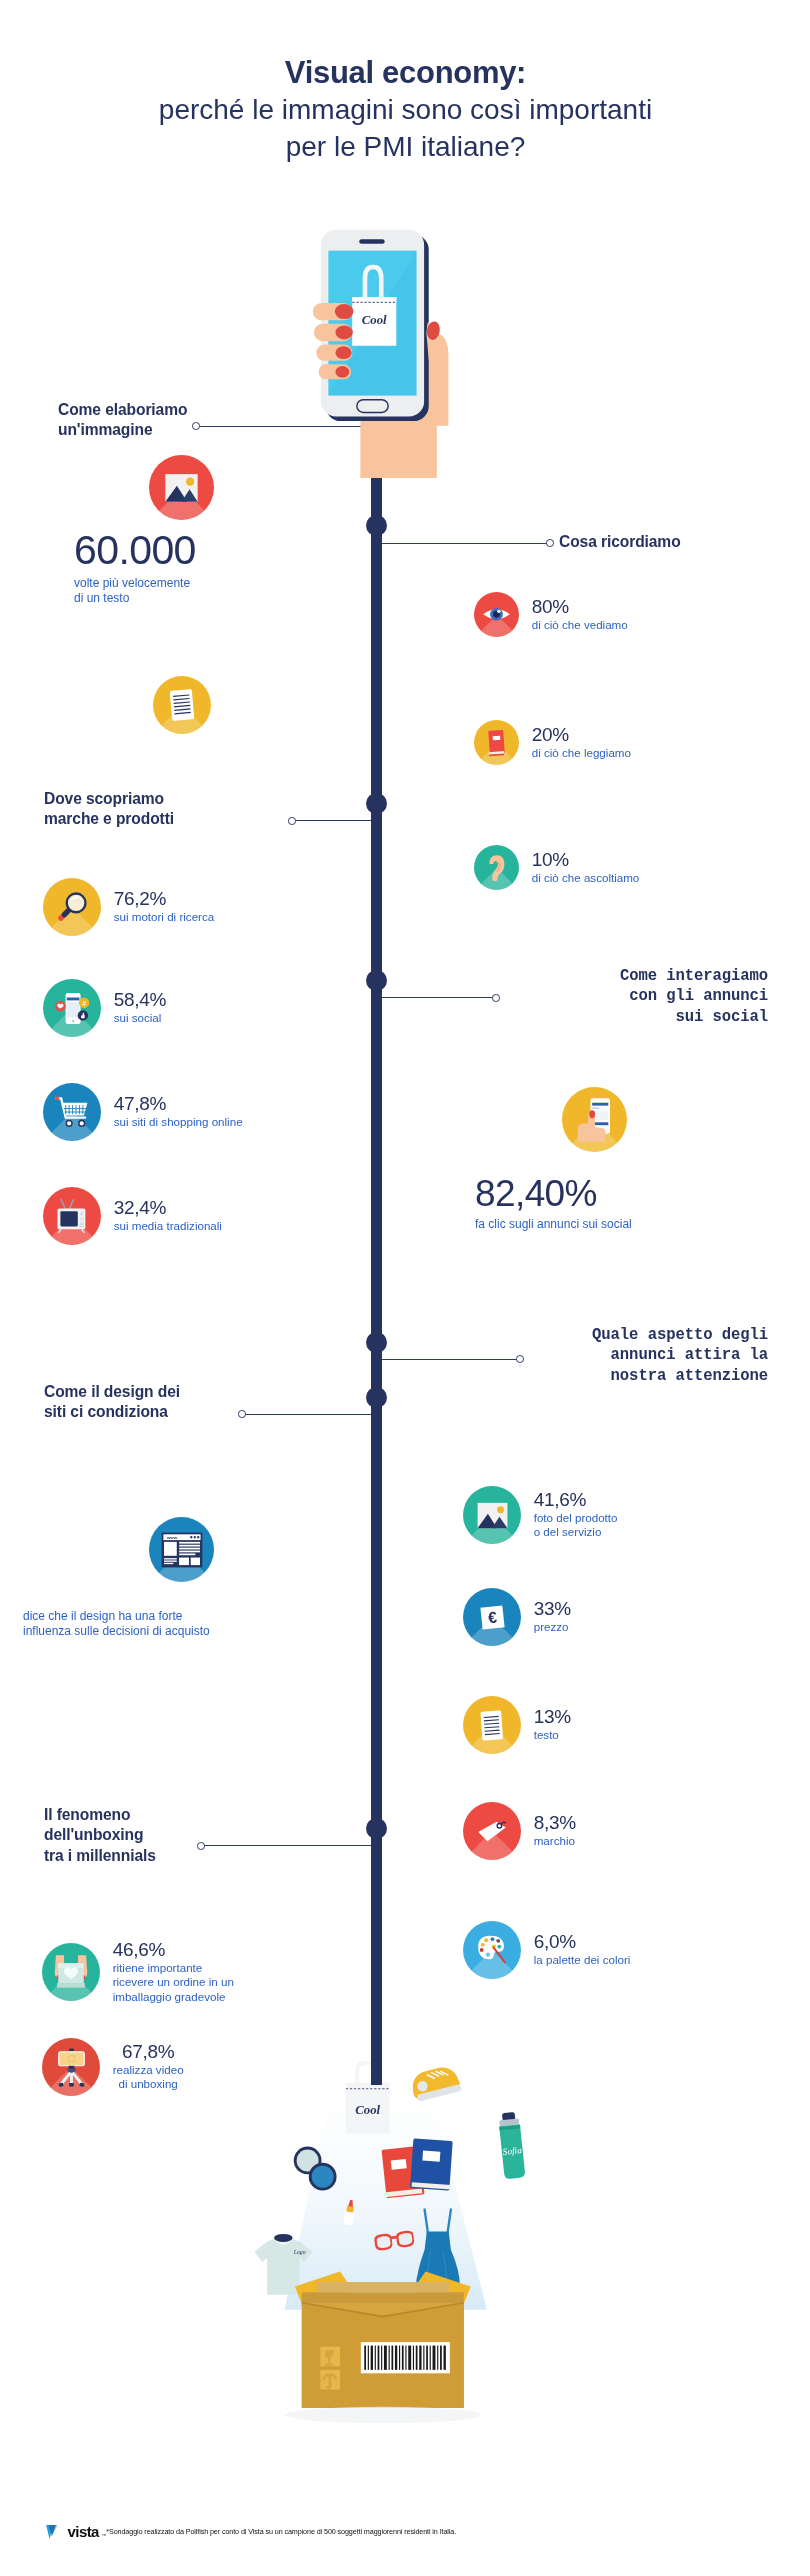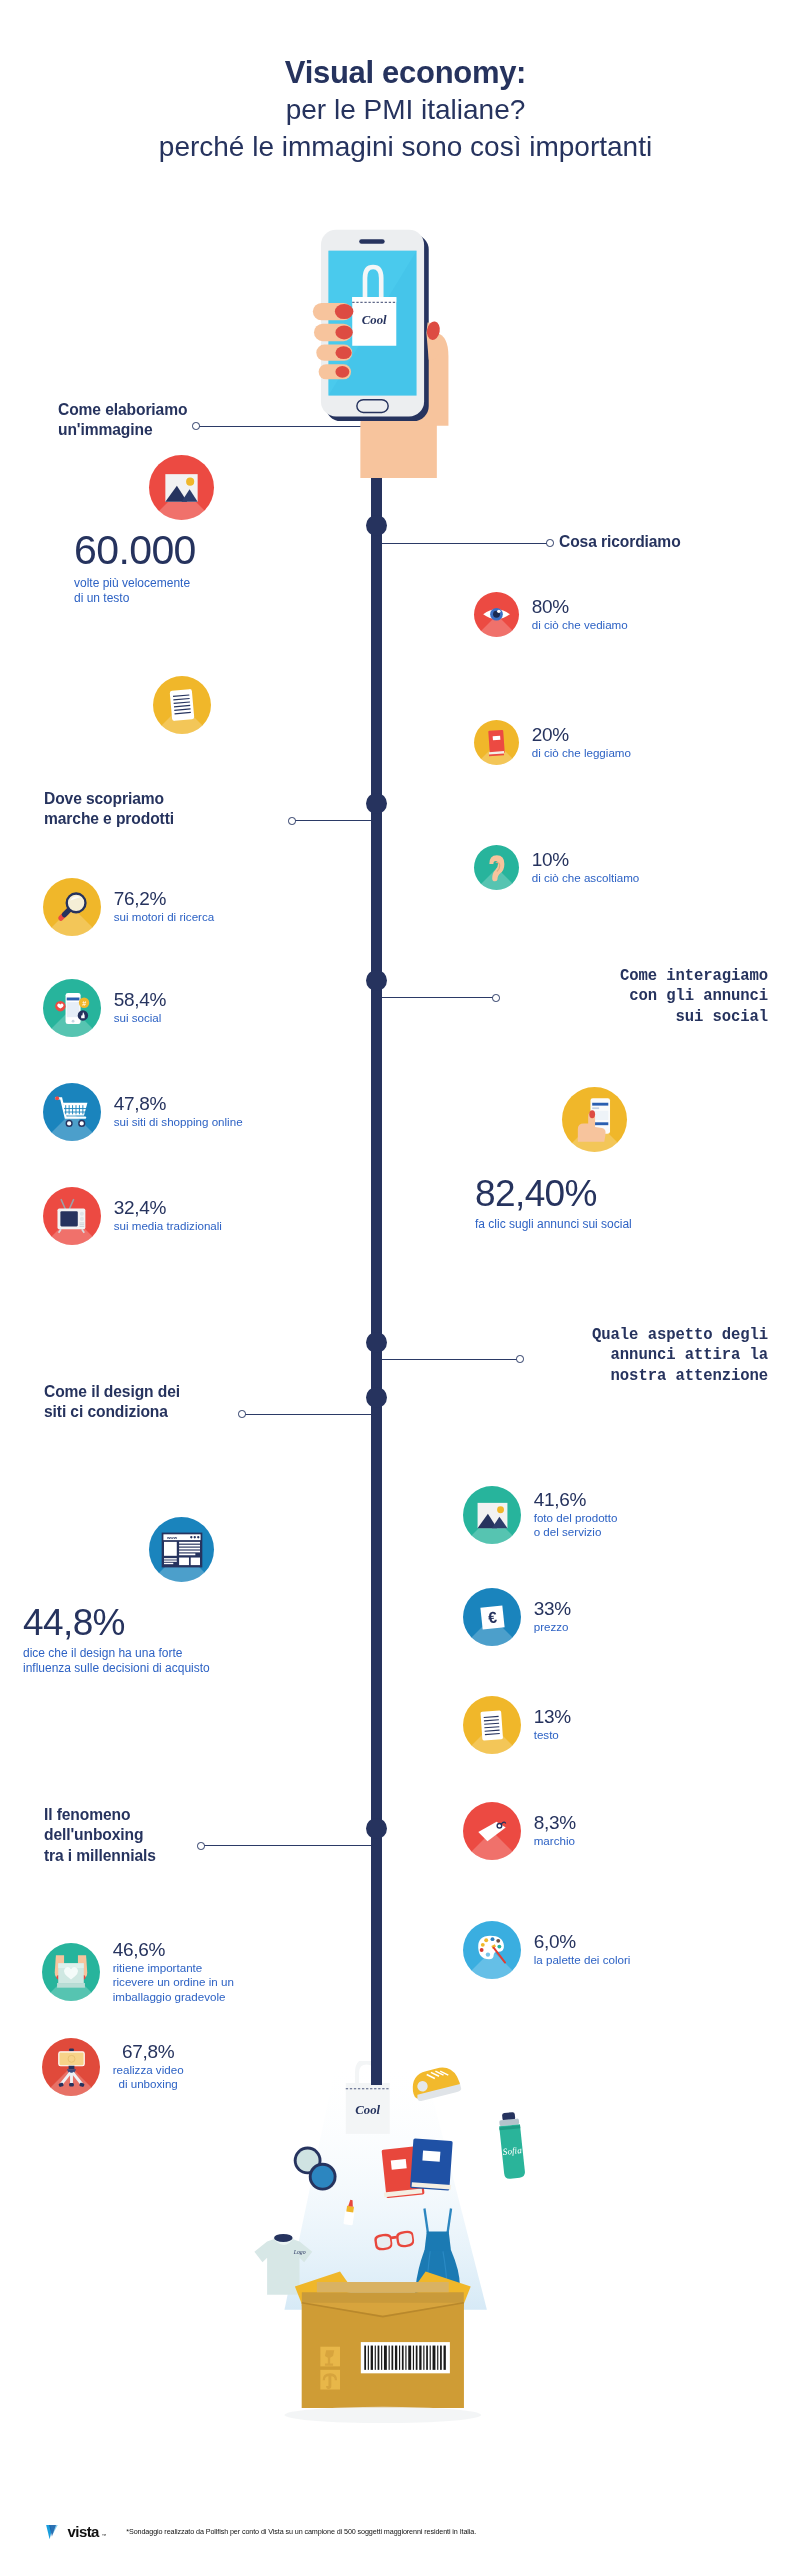--- a/index.html
+++ b/index.html
@@ -75,34 +75,34 @@
   .ic.s100 { width: 58px; height: 58px; }
   .ic.s112 { width: 65px; height: 65px; }
   .ic .shadow {
     position: absolute; left: 50%; top: 50%; width: 160%; height: 160%;
     background: rgba(255,255,255,0.22);
     transform-origin: 0 0; transform: rotate(45deg);
   }
   .ic svg { position: relative; z-index: 2; }
 
   
-  #footer { position: absolute; left: 45px; top: 2522px; display: flex; align-items: center; gap: 20px; text-align: center; }
+  #footer { position: absolute; left: 45px; top: 2522px; display: flex; align-items: center; gap: 0; text-align: center; }
   #footer .note { font-size: 7.2px; color: #111; font-weight: 400; letter-spacing: -0.1px; }
 
   
   #phone-illo { position: absolute; left: 263px; top: 217px; z-index: 7; }
   #box-illo { position: absolute; left: 232px; top: 2061px; z-index: 1; }
 </style>
 </head>
 <body>
 
 <div id="header">
   <div class="title-main">Visual economy:</div>
+  <div class="title-sub">perché le immagini sono così importanti</div>
   <div class="title-sub">per le PMI italiane?</div>
-  <div class="title-sub">perché le immagini sono così importanti</div>
 </div>
 
 <div id="phone-illo">
   <svg width="226" height="261" viewBox="0 0 390 450">
 
     <path d="M168 360 L168 450 L300 450 L300 355 Q300 330 280 322 L195 322 Q168 330 168 360 Z" fill="#f7c49d"></path>
     <path d="M300 200 Q320 205 320 240 L320 360 L270 360 L270 215 Z" fill="#f7c49d"></path>
 
     <rect x="108" y="30" width="178" height="322" rx="26" fill="#26335e"></rect>
     <rect x="100" y="22" width="178" height="322" rx="26" fill="#eceef0"></rect>
@@ -496,21 +496,20 @@
         <rect x="5" y="45" width="22" height="2.4"></rect>
         <rect x="5" y="49" width="22" height="2.4"></rect>
         <rect x="5" y="53" width="16" height="2.4"></rect>
       </g>
     <rect x="31" y="44" width="17" height="13" fill="#ffffff"></rect>
     <rect x="51" y="44" width="16" height="13" fill="#ffffff"></rect>
   </svg>
 </div>
 
 <div class="stat-center" style="left:23px; top:1604px; width:324px;">
-  <div class="num">44,8%</div>
   <div class="lbl">
     <div>dice che il design ha una forte</div>
     <div>influenza sulle decisioni di acquisto</div>
   </div>
 </div>
 
 <div class="sec-head" style="left:44px; top:1805px; width:197px;">
   <div>Il fenomeno</div>
   <div>dell'unboxing</div>
   <div>tra i millennials</div>

